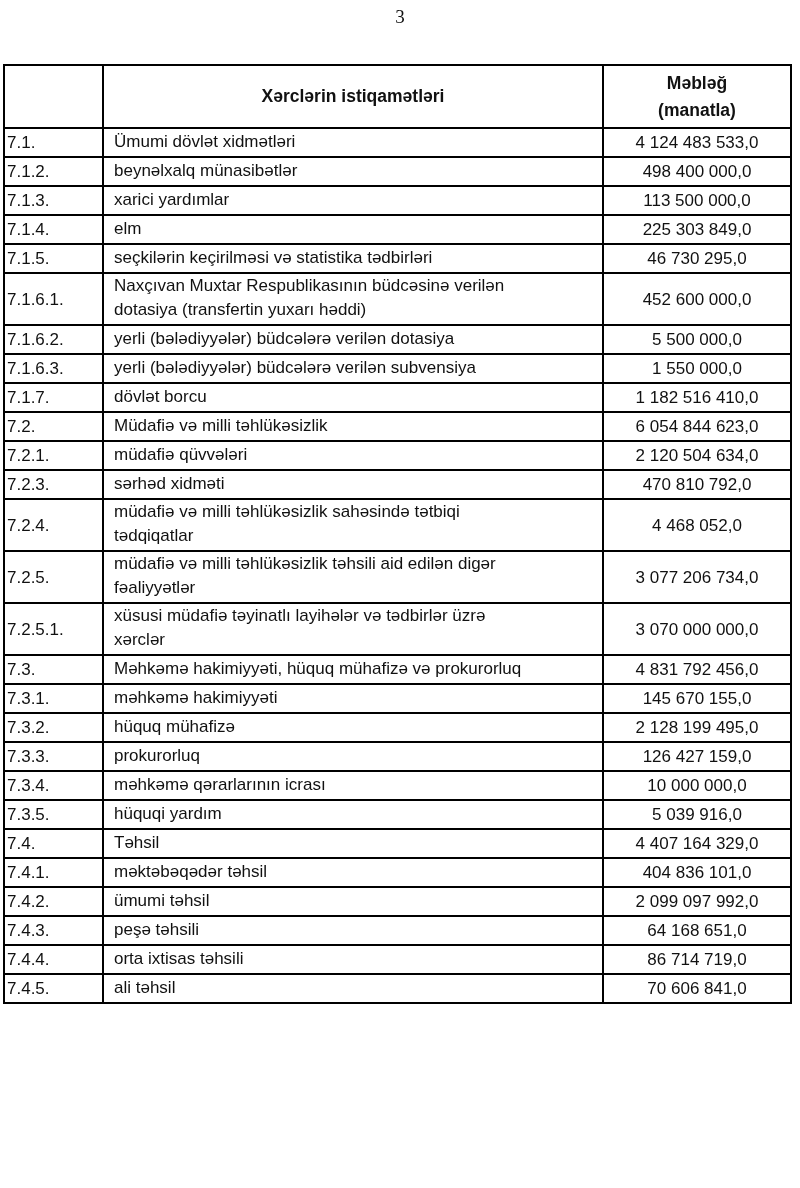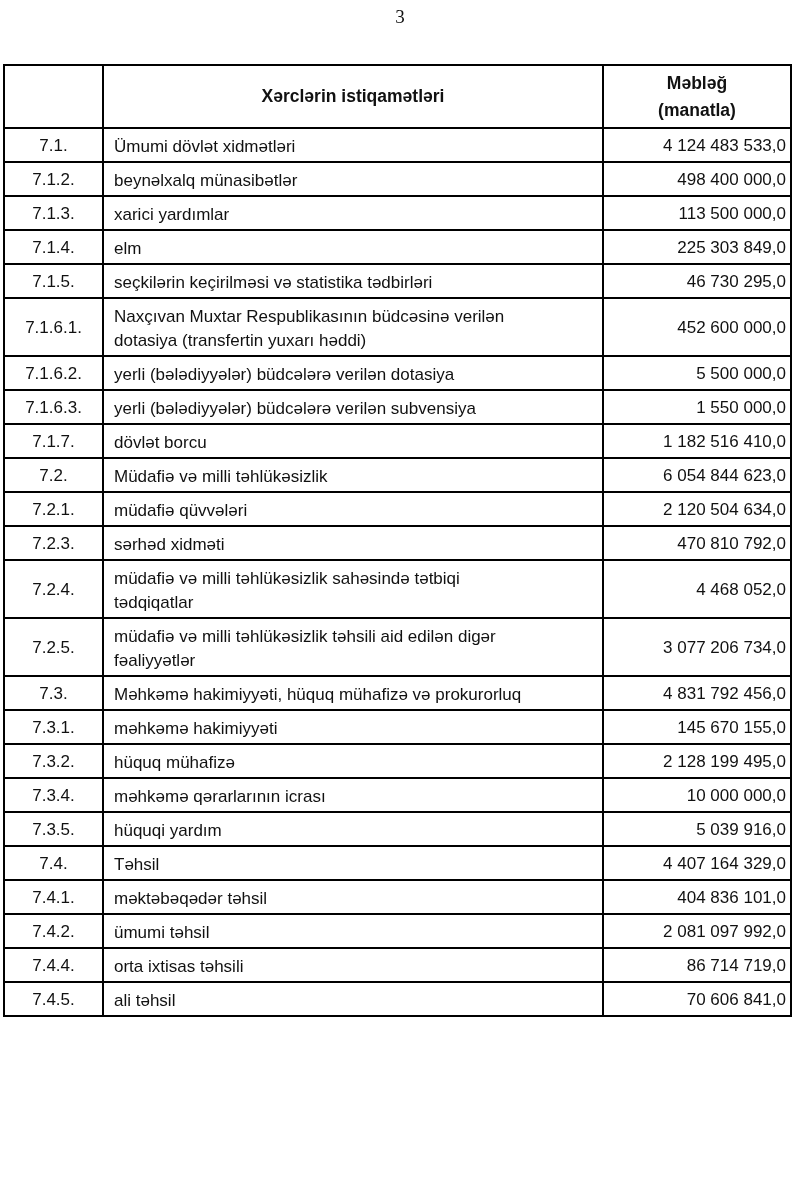--- a/index.html
+++ b/index.html
@@ -44,32 +44,31 @@
   th {
     font-weight: bold;
     height: 63px;
     text-align: center;
     line-height: 27px;
     white-space: pre-line;
     font-size: 17.5px;
   }
   td { height: 25px; }
   td.code {
-    text-align: center;
     padding: 2px 2px;
     line-height: 23px;
   }
   td.label {
     text-align: left;
-    padding: 6px 8px 2px 10px;
+    padding: 0 8px 2px 10px;
     line-height: 24px;
     white-space: pre-line;
   }
   td.amount {
-    text-align: right;
+    text-align: center;
     padding: 1px 4px;
     line-height: 23px;
   }
 </style>
 </head>
 <body>
 
 <div class="page">
 
   <div class="page-number">3</div>
@@ -156,35 +155,46 @@
 tədqiqatlar</td>
           <td class="amount">4 468 052,0</td>
         </tr>
         <tr>
           <td class="code">7.2.5.</td>
           <td class="label">müdafiə və milli təhlükəsizlik təhsili aid edilən digər
 fəaliyyətlər</td>
           <td class="amount">3 077 206 734,0</td>
         </tr>
         <tr>
+          <td class="code">7.2.5.1.</td>
+          <td class="label">xüsusi müdafiə təyinatlı layihələr və tədbirlər üzrə
+xərclər</td>
+          <td class="amount">3 070 000 000,0</td>
+        </tr>
+        <tr>
           <td class="code">7.3.</td>
           <td class="label">Məhkəmə hakimiyyəti, hüquq mühafizə və prokurorluq</td>
           <td class="amount">4 831 792 456,0</td>
         </tr>
         <tr>
           <td class="code">7.3.1.</td>
           <td class="label">məhkəmə hakimiyyəti</td>
           <td class="amount">145 670 155,0</td>
         </tr>
         <tr>
           <td class="code">7.3.2.</td>
           <td class="label">hüquq mühafizə</td>
           <td class="amount">2 128 199 495,0</td>
         </tr>
         <tr>
+          <td class="code">7.3.3.</td>
+          <td class="label">prokurorluq</td>
+          <td class="amount">126 427 159,0</td>
+        </tr>
+        <tr>
           <td class="code">7.3.4.</td>
           <td class="label">məhkəmə qərarlarının icrası</td>
           <td class="amount">10 000 000,0</td>
         </tr>
         <tr>
           <td class="code">7.3.5.</td>
           <td class="label">hüquqi yardım</td>
           <td class="amount">5 039 916,0</td>
         </tr>
         <tr>
@@ -193,21 +203,26 @@
           <td class="amount">4 407 164 329,0</td>
         </tr>
         <tr>
           <td class="code">7.4.1.</td>
           <td class="label">məktəbəqədər təhsil</td>
           <td class="amount">404 836 101,0</td>
         </tr>
         <tr>
           <td class="code">7.4.2.</td>
           <td class="label">ümumi təhsil</td>
-          <td class="amount">2 081 097 992,0</td>
+          <td class="amount">2 099 097 992,0</td>
+        </tr>
+        <tr>
+          <td class="code">7.4.3.</td>
+          <td class="label">peşə təhsili</td>
+          <td class="amount">64 168 651,0</td>
         </tr>
         <tr>
           <td class="code">7.4.4.</td>
           <td class="label">orta ixtisas təhsili</td>
           <td class="amount">86 714 719,0</td>
         </tr>
         <tr>
           <td class="code">7.4.5.</td>
           <td class="label">ali təhsil</td>
           <td class="amount">70 606 841,0</td>

